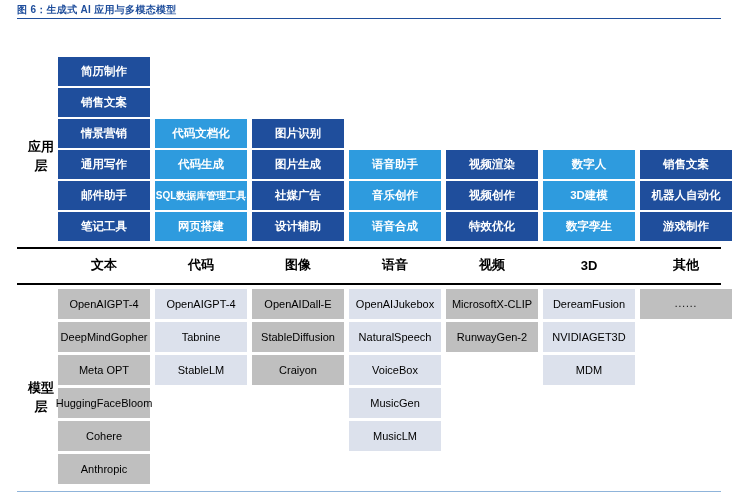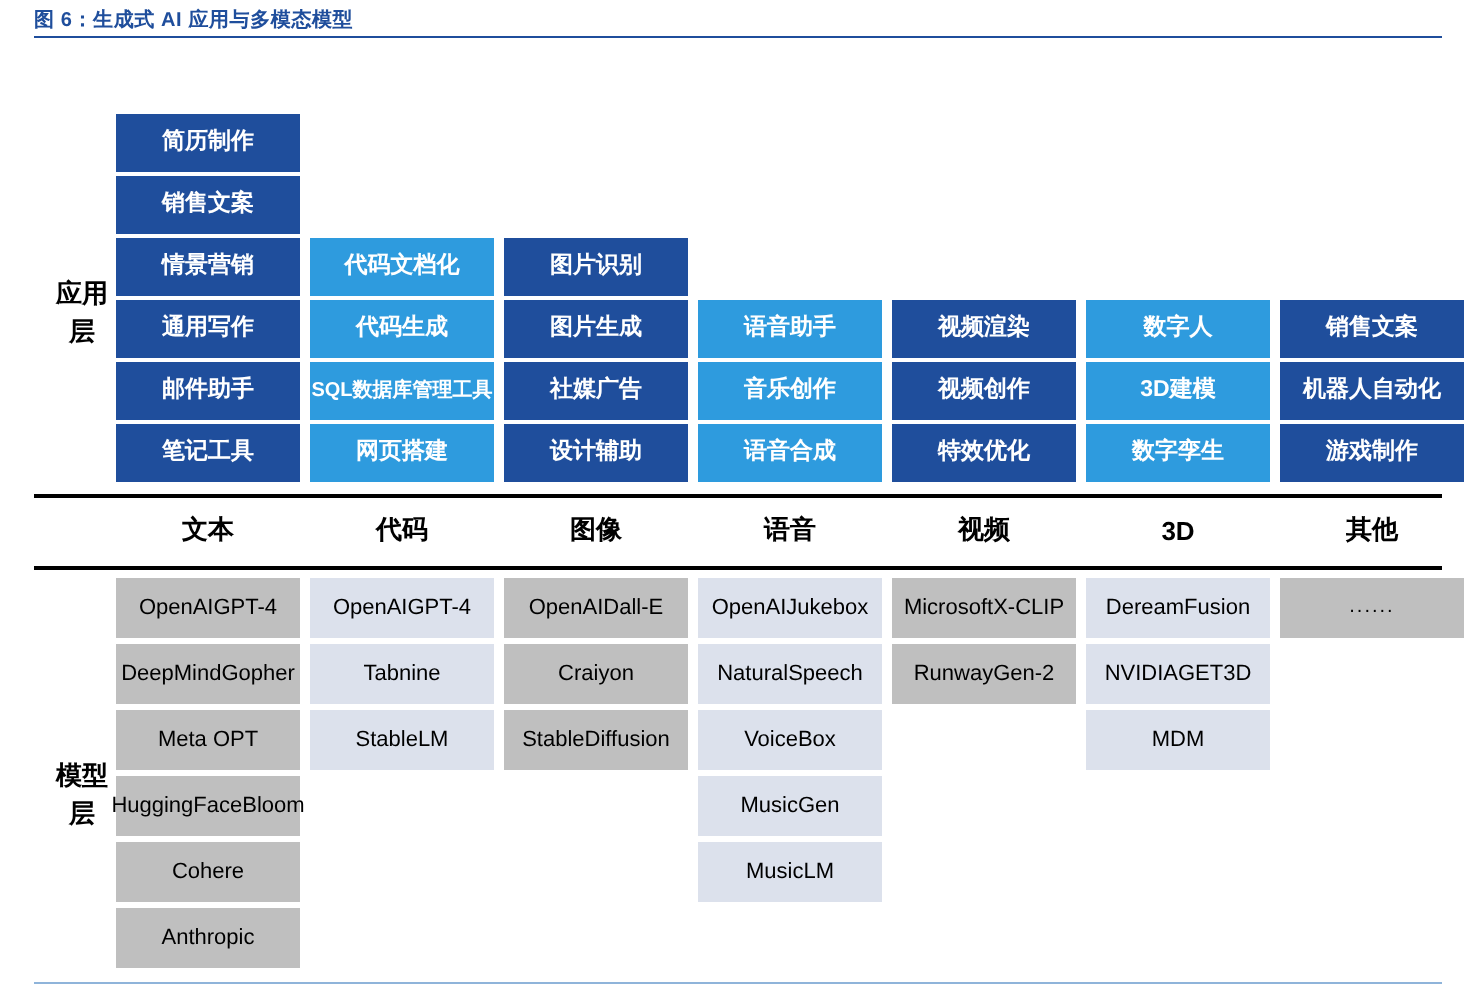--- a/index.html
+++ b/index.html
@@ -238,26 +238,26 @@
         <div class="model-box lav">
           <span class="ln">StableLM</span>
         </div>
       </div>
       <div class="model-col col-2">
         <div class="model-box gray">
           <span class="ln">OpenAI</span>
           <span class="ln">Dall-E</span>
         </div>
         <div class="model-box gray">
-          <span class="ln">Craiyon</span>
-        </div>
-        <div class="model-box gray">
           <span class="ln">Stable</span>
           <span class="ln">Diffusion</span>
         </div>
+        <div class="model-box gray">
+          <span class="ln">Craiyon</span>
+        </div>
       </div>
       <div class="model-col col-3">
         <div class="model-box lav">
           <span class="ln">OpenAI</span>
           <span class="ln">Jukebox</span>
         </div>
         <div class="model-box lav">
           <span class="ln">Natural</span>
           <span class="ln">Speech</span>
         </div>

